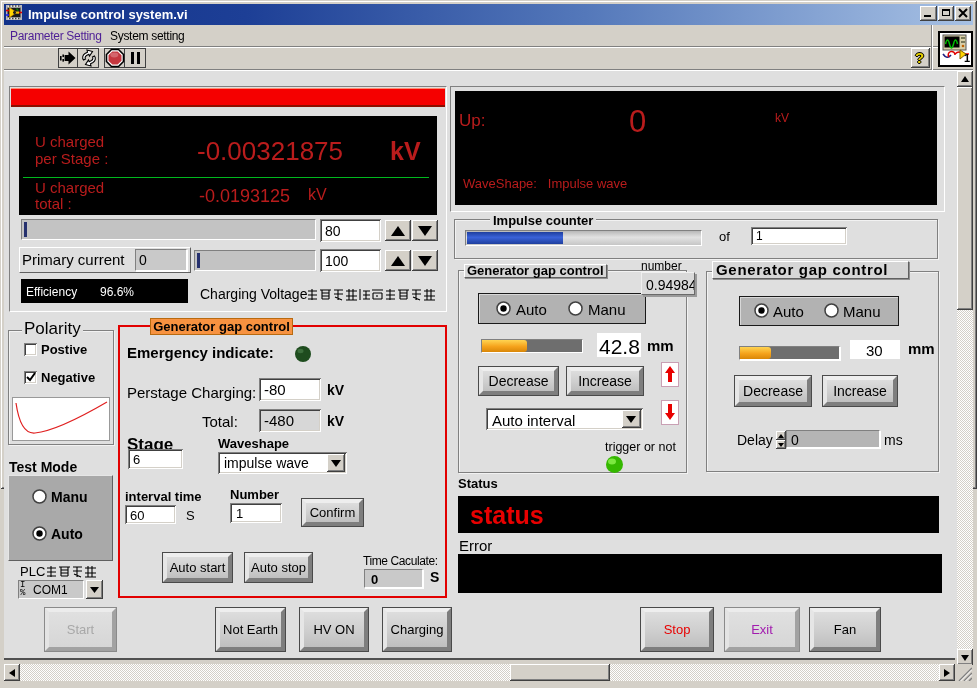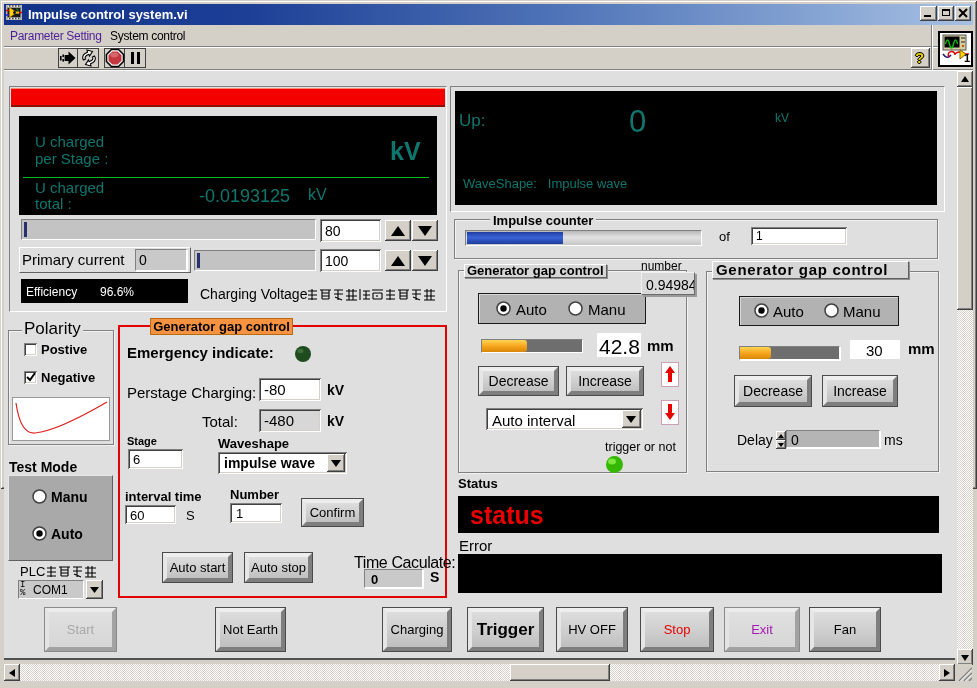--- a/index.html
+++ b/index.html
@@ -28,21 +28,21 @@
   font-size:13px; color:#000; }
 .lvbtn::before { content:""; position:absolute; left:0; top:0; right:0; bottom:0;
   border:4px solid; border-color:#eeeeee #7e7e7e #7e7e7e #e6e6e6;
   background:linear-gradient(180deg,#dddddd 0%,#cecece 55%,#bfbfbf 100%); }
 .lvbtn>span { position:relative; z-index:1; }
 .lvdis::before { border-color:#ececec #a2a2a2 #a2a2a2 #e4e4e4;
   background:linear-gradient(180deg,#e0e0e0 0%,#d6d6d6 100%); }
 
 .grp { border:1px solid #808080; box-shadow:1px 1px 0 #f2f2f2, inset 1px 1px 0 #f2f2f2; }
 .black { background:#000; }
-.green { color:#0f766e; }
+.green { color:#b91c1c; }
 </style>
 </head>
 <body>
 <div id="win">
 
 <div class="abs" id="titlebar" style="left:4px;top:4px;width:969px;height:21px;
   background:linear-gradient(90deg,#12328a 0%,#1d3f96 25%,#5478ba 60%,#a7c1e4 100%);"></div>
 <div class="abs" style="left:28px;top:7px;font-size:13px;font-weight:bold;color:#fff;">Impulse control system.vi</div>
 
 <svg class="abs" style="left:6px;top:5px;" width="16" height="15" viewBox="0 0 16 15">
@@ -64,21 +64,21 @@
 <div class="abs" style="left:924px;top:15px;width:7px;height:2px;background:#000;"></div>
 <div class="abs winbtn" style="left:938px;top:6px;width:16px;height:15px;"></div>
 <div class="abs" style="left:942px;top:9px;width:8px;height:7px;border:1px solid #000;border-top:2px solid #000;"></div>
 <div class="abs winbtn" style="left:955px;top:6px;width:16px;height:15px;"></div>
 <svg class="abs" style="left:958px;top:8px;" width="10" height="10" viewBox="0 0 10 10">
       <path d="M1,1 L9,9 M9,1 L1,9" stroke="#000" stroke-width="2"></path>
     </svg>
 
 <div class="abs" style="left:4px;top:25px;width:969px;height:21px;background:#d4d0c8;"></div>
 <div class="abs" style="left:10px;top:29px;font-size:12px;letter-spacing:-0.3px;color:#4c1d95;">Parameter Setting</div>
-<div class="abs" style="left:110px;top:29px;font-size:12px;letter-spacing:-0.3px;color:#000;">System control</div>
+<div class="abs" style="left:110px;top:29px;font-size:12px;letter-spacing:-0.3px;color:#000;">System setting</div>
 <div class="abs" style="left:4px;top:46px;width:969px;height:1px;background:#808080;"></div>
 <div class="abs" style="left:4px;top:47px;width:969px;height:1px;background:#fff;"></div>
 
 <div class="abs" style="left:4px;top:48px;width:969px;height:22px;background:#d4d0c8;"></div>
 <div class="abs" style="left:4px;top:69px;width:969px;height:1px;background:#808080;"></div>
 <div class="abs" style="left:4px;top:70px;width:969px;height:1px;background:#fff;"></div>
 
 <div class="abs" style="left:58px;top:48px;width:20px;height:20px;background:#d4d0c8;border:1px solid #404040;"></div>
 <svg class="abs" style="left:59px;top:49px;" width="18" height="18" viewBox="0 0 18 18">
   <rect x="1" y="7" width="1.6" height="4.5" fill="#000"></rect>
@@ -154,20 +154,21 @@
   <rect width="17" height="17" fill="#d4d0c8"></rect>
   <path d="M17,4 L4,17 M17,9 L9,17 M17,14 L14,17" stroke="#808080" stroke-width="1.5"></path>
   <path d="M17,5.5 L5.5,17 M17,10.5 L10.5,17" stroke="#fff" stroke-width="1"></path>
 </svg>
 
 <div class="abs sk1" style="left:9px;top:86px;width:438px;height:226px;background:#dfdfdf;"></div>
 <div class="abs" style="left:11px;top:88px;width:434px;height:19px;background:#f50000;border-bottom:2px solid #8c0f00;border-top:1px solid #ff8a70;"></div>
 
 <div class="abs black" style="left:19px;top:116px;width:418px;height:99px;"></div>
 <div class="abs green" style="left:35px;top:133px;font-size:15px;line-height:17px;">U charged<br>per Stage :</div>
+<div class="abs green" style="left:197px;top:136px;font-size:26px;">-0.00321875</div>
 <div class="abs green" style="left:390px;top:137px;font-size:25px;font-weight:bold;">kV</div>
 <div class="abs" style="left:23px;top:177px;width:406px;height:1px;background:#00b81e;"></div>
 <div class="abs green" style="left:35px;top:180px;font-size:15px;line-height:16px;">U charged<br>total :</div>
 <div class="abs green" style="left:199px;top:186px;font-size:18px;">-0.0193125</div>
 <div class="abs green" style="left:308px;top:186px;font-size:16px;">kV</div>
 
 <div class="abs sk1" style="left:21px;top:219px;width:295px;height:21px;background:#c3c3c3;"></div>
 <div class="abs" style="left:24px;top:222px;width:3px;height:15px;background:#26316e;"></div>
 <div class="abs sk2" style="left:320px;top:219px;width:61px;height:23px;background:#fff;"></div>
 <div class="abs" style="left:325px;top:223px;font-size:14px;">80</div>
@@ -255,27 +256,27 @@
 <div class="abs" style="left:127px;top:384px;font-size:15px;">Perstage Charging:</div>
 <div class="abs sk2" style="left:259px;top:378px;width:62px;height:23px;background:#fff;"></div>
 <div class="abs" style="left:264px;top:381px;font-size:15px;">-80</div>
 <div class="abs" style="left:327px;top:382px;font-size:14px;font-weight:bold;">kV</div>
 
 <div class="abs" style="left:202px;top:413px;font-size:15px;">Total:</div>
 <div class="abs sk2" style="left:259px;top:409px;width:62px;height:23px;background:#d7d7d7;"></div>
 <div class="abs" style="left:264px;top:412px;font-size:15px;">-480</div>
 <div class="abs" style="left:327px;top:413px;font-size:14px;font-weight:bold;">kV</div>
 
-<div class="abs" style="left:127px;top:435px;font-size:11px;font-weight:bold;">Stage</div>
+<div class="abs" style="left:127px;top:435px;font-size:17px;font-weight:bold;">Stage</div>
 <div class="abs sk2" style="left:128px;top:449px;width:55px;height:20px;background:#fff;"></div>
 <div class="abs" style="left:133px;top:452px;font-size:13px;">6</div>
 
 <div class="abs" style="left:218px;top:436px;font-size:13px;font-weight:bold;">Waveshape</div>
 <div class="abs sk2" style="left:218px;top:452px;width:129px;height:22px;background:#fff;"></div>
-<div class="abs" style="left:224px;top:455px;font-size:14px;font-weight:bold;">impulse wave</div>
+<div class="abs" style="left:224px;top:455px;font-size:14px;font-weight:normal;">impulse wave</div>
 <div class="abs winbtn" style="left:327px;top:454px;width:18px;height:18px;"></div>
 <svg class="abs" style="left:331px;top:460px;" width="10" height="7">
       <polygon points="0,0 10,0 5,7" fill="#000"></polygon>
     </svg>
 
 <div class="abs" style="left:125px;top:489px;font-size:13px;font-weight:bold;">interval time</div>
 <div class="abs sk2" style="left:125px;top:505px;width:51px;height:19px;background:#fff;"></div>
 <div class="abs" style="left:130px;top:508px;font-size:13px;">60</div>
 <div class="abs" style="left:186px;top:508px;font-size:13px;">S</div>
 
@@ -286,21 +287,21 @@
 <div class="abs lvbtn" style="left:301px;top:498px;width:63px;height:29px;">
       <span>Confirm</span>
     </div>
 <div class="abs lvbtn" style="left:162px;top:552px;width:71px;height:31px;">
       <span>Auto start</span>
     </div>
 <div class="abs lvbtn" style="left:244px;top:552px;width:69px;height:31px;">
       <span>Auto stop</span>
     </div>
 
-<div class="abs" style="left:354px;top:554px;font-size:16px;letter-spacing:-0.4px;">Time Caculate:</div>
+<div class="abs" style="left:363px;top:554px;font-size:12px;letter-spacing:-0.4px;">Time Caculate:</div>
 <div class="abs sk1" style="left:364px;top:569px;width:59px;height:19px;background:#c9c9c9;box-shadow:1px 1px 0 #fff;"></div>
 <div class="abs" style="left:371px;top:572px;font-size:13px;font-weight:bold;">0</div>
 <div class="abs" style="left:430px;top:569px;font-size:14px;font-weight:bold;">S</div>
 
 <div class="abs sk1" style="left:450px;top:86px;width:495px;height:126px;background:#dfdfdf;"></div>
 <div class="abs black" style="left:455px;top:91px;width:482px;height:114px;"></div>
 <div class="abs green" style="left:459px;top:111px;font-size:17px;">Up:</div>
 <div class="abs green" style="left:629px;top:104px;font-size:31px;">0</div>
 <div class="abs green" style="left:775px;top:111px;font-size:12px;">kV</div>
 <div class="abs green" style="left:463px;top:176px;font-size:13px;">WaveShape:&nbsp;&nbsp; Impulse wave</div>
@@ -412,29 +413,26 @@
 <div class="abs" style="left:470px;top:501px;font-size:25px;font-weight:bold;color:#e80000;">status</div>
 <div class="abs" style="left:459px;top:537px;font-size:15px;">Error</div>
 <div class="abs black" style="left:458px;top:554px;width:484px;height:39px;"></div>
 
 <div class="abs lvbtn lvdis" style="left:44px;top:607px;width:73px;height:45px;color:#a8a8a8;border-color:#8a8a8a;">
       <span>Start</span>
     </div>
 <div class="abs lvbtn" style="left:215px;top:607px;width:71px;height:45px;">
       <span>Not Earth</span>
     </div>
+<div class="abs lvbtn" style="left:299px;top:607px;width:70px;height:45px;">
+      <span>HV ON</span>
+    </div>
 <div class="abs lvbtn" style="left:382px;top:607px;width:70px;height:45px;">
       <span>Charging</span>
     </div>
-<div class="abs lvbtn" style="left:467px;top:607px;width:77px;height:45px;font-size:17px;font-weight:bold;">
-      <span>Trigger</span>
-    </div>
-<div class="abs lvbtn" style="left:556px;top:607px;width:72px;height:45px;">
-      <span>HV OFF</span>
-    </div>
 <div class="abs lvbtn" style="left:640px;top:607px;width:74px;height:45px;color:#e80000;">
       <span>Stop</span>
     </div>
 <div class="abs lvbtn lvdis" style="left:724px;top:607px;width:76px;height:45px;color:#a21caf;border-color:#8a8a8a;">
       <span>Exit</span>
     </div>
 <div class="abs lvbtn" style="left:809px;top:607px;width:72px;height:45px;">
       <span>Fan</span>
     </div>
 

